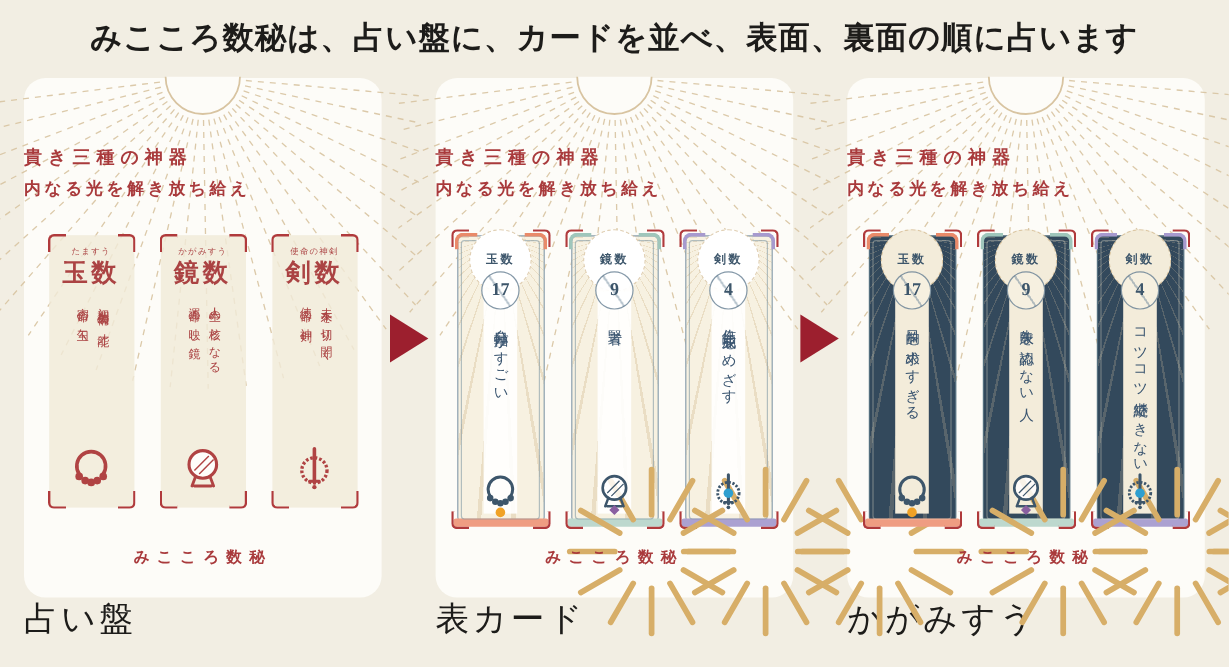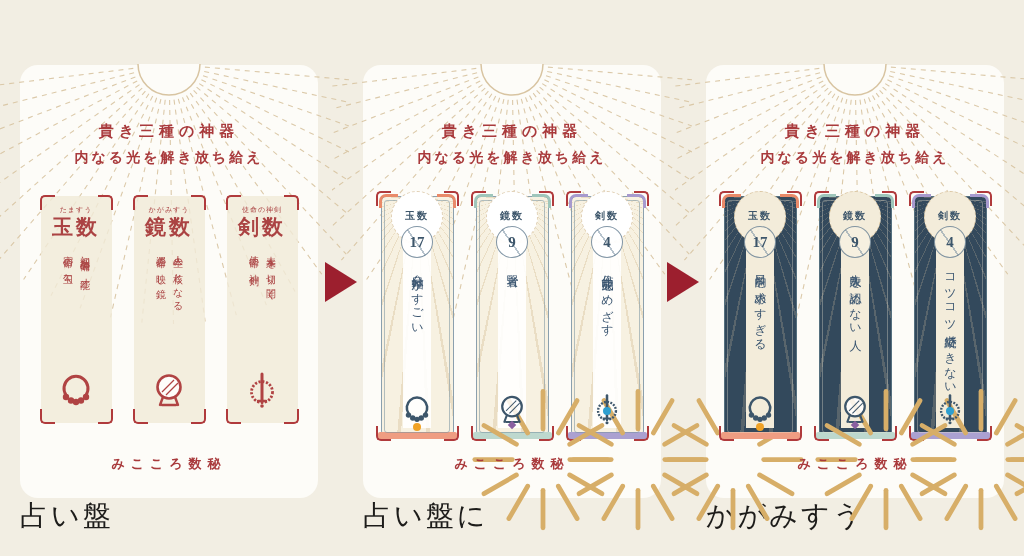--- a/index.html
+++ b/index.html
@@ -8,21 +8,21 @@
 
   
   .page-title{position:absolute;top:14px;left:0;width:100%;text-align:center;
     font-size:26px;font-weight:600;color:#1d1c1a;letter-spacing:1px;}
 
   
   .panel{position:absolute;top:65px;width:298px;height:433px;background:#fdfcf8;border-radius:18px;}
   .panel.p1{left:20px}.panel.p2{left:363px}.panel.p3{left:706px}
   .rays{position:absolute;left:-31px;top:-1px;width:360px;height:480px;pointer-events:none;}
 
-  .blessing{position:absolute;left:0;width:100%;text-align:center;color:#a93a3c;font-weight:700;z-index:2;}
+  .blessing{position:absolute;left:0;width:100%;color:#a93a3c;font-weight:700;z-index:2;}
   .blessing.l1{top:57px;font-size:15px;letter-spacing:5px;}
   .blessing.l2{top:84px;font-size:14px;letter-spacing:3px;}
 
   .brand{position:absolute;top:390px;left:0;width:100%;text-align:center;color:#a93a3c;
     font-weight:700;font-size:13px;letter-spacing:6px;z-index:2;}
 
   .caption{position:absolute;top:497px;width:298px;font-size:28px;
     color:#1d1c1a;letter-spacing:3px;}
   .caption.c1{left:20px}.caption.c2{left:363px}.caption.c3{left:706px}
 
@@ -177,20 +177,21 @@
           <line x1="24" y1="12" x2="24" y2="1"></line>
         <line x1="28.5" y1="13.2" x2="34" y2="3.7"></line>
           <line x1="31.8" y1="16.5" x2="41.3" y2="11"></line>
       </g>
     </symbol>
   </defs>
 </svg>
 
 <div class="stage">
 
+  <div class="page-title">みこころ数秘は、占い盤に、カードを並べ、表面、裏面の順に占います</div>
 
   <div class="panel p1">
     <svg class="rays">
         <use href="#sym-rays"></use>
       </svg>
     <div class="blessing l1">貴き三種の神器</div>
     <div class="blessing l2">内なる光を解き放ち給え</div>
 
     <div class="cardrow">
       <div class="slot">
@@ -416,16 +417,16 @@
       </div>
     </div>
 
     <div class="brand">みこころ数秘</div>
   </div>
 
   <div class="arrow a1"></div>
   <div class="arrow a2"></div>
 
   <div class="caption c1">占い盤</div>
-  <div class="caption c2">占い盤に</div>
+  <div class="caption c2">表カード</div>
   <div class="caption c3">かがみすう</div>
 
 </div>
 
 </body></html>

